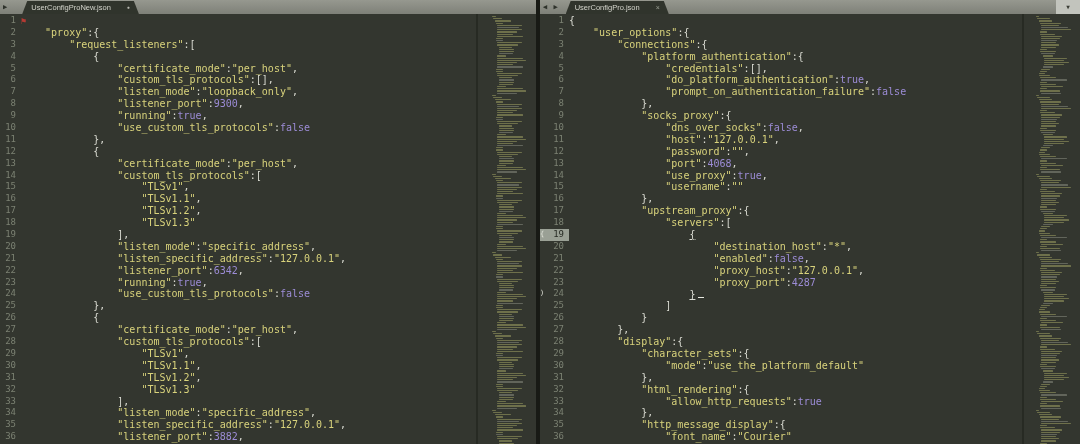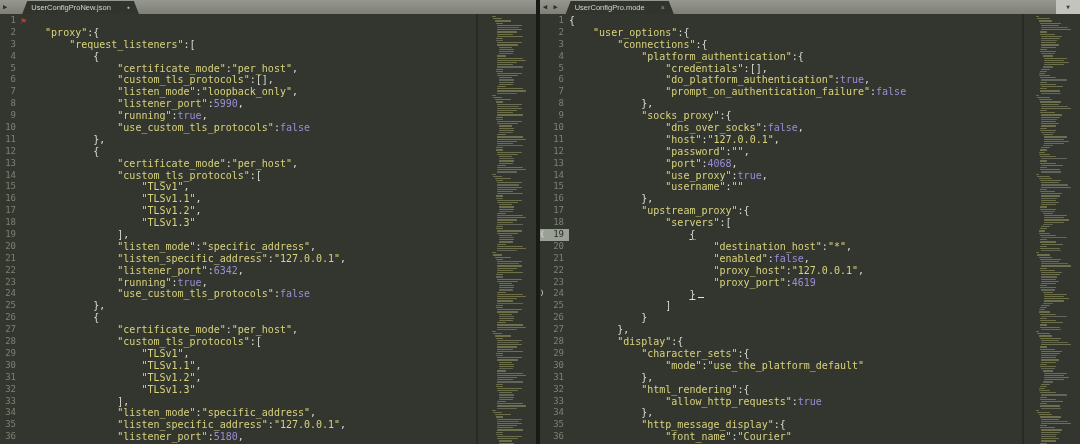--- a/index.html
+++ b/index.html
@@ -165,21 +165,21 @@
         </div>
       <div class="code" id="code-L">
         <div class="ruler" style="right:12px;"></div>
       <div class="line" style="padding-left: 0ch;"><span class="flag">⚑</span></div>
           <div class="line" style="padding-left: 4ch;"><span><span class="tk-s">"proxy"</span><span class="tk-p">:{</span></span></div>
           <div class="line" style="padding-left: 8ch;"><span><span class="tk-s">"request_listeners"</span><span class="tk-p">:[</span></span></div>
           <div class="line" style="padding-left: 12ch;"><span><span class="tk-p">{</span></span></div>
           <div class="line" style="padding-left: 16ch;"><span><span class="tk-s">"certificate_mode"</span><span class="tk-p">:</span><span class="tk-s">"per_host"</span><span class="tk-p">,</span></span></div>
           <div class="line" style="padding-left: 16ch;"><span><span class="tk-s">"custom_tls_protocols"</span><span class="tk-p">:[],</span></span></div>
           <div class="line" style="padding-left: 16ch;"><span><span class="tk-s">"listen_mode"</span><span class="tk-p">:</span><span class="tk-s">"loopback_only"</span><span class="tk-p">,</span></span></div>
-          <div class="line" style="padding-left: 16ch;"><span><span class="tk-s">"listener_port"</span><span class="tk-p">:</span><span class="tk-v">5990</span><span class="tk-p">,</span></span></div>
+          <div class="line" style="padding-left: 16ch;"><span><span class="tk-s">"listener_port"</span><span class="tk-p">:</span><span class="tk-v">9300</span><span class="tk-p">,</span></span></div>
           <div class="line" style="padding-left: 16ch;"><span><span class="tk-s">"running"</span><span class="tk-p">:</span><span class="tk-v">true</span><span class="tk-p">,</span></span></div>
           <div class="line" style="padding-left: 16ch;"><span><span class="tk-s">"use_custom_tls_protocols"</span><span class="tk-p">:</span><span class="tk-v">false</span></span></div>
           <div class="line" style="padding-left: 12ch;"><span><span class="tk-p">},</span></span></div>
           <div class="line" style="padding-left: 12ch;"><span><span class="tk-p">{</span></span></div>
           <div class="line" style="padding-left: 16ch;"><span><span class="tk-s">"certificate_mode"</span><span class="tk-p">:</span><span class="tk-s">"per_host"</span><span class="tk-p">,</span></span></div>
           <div class="line" style="padding-left: 16ch;"><span><span class="tk-s">"custom_tls_protocols"</span><span class="tk-p">:[</span></span></div>
           <div class="line" style="padding-left: 20ch;"><span><span class="tk-s">"TLSv1"</span><span class="tk-p">,</span></span></div>
           <div class="line" style="padding-left: 20ch;"><span><span class="tk-s">"TLSv1.1"</span><span class="tk-p">,</span></span></div>
           <div class="line" style="padding-left: 20ch;"><span><span class="tk-s">"TLSv1.2"</span><span class="tk-p">,</span></span></div>
           <div class="line" style="padding-left: 20ch;"><span><span class="tk-s">"TLSv1.3"</span></span></div>
@@ -193,21 +193,21 @@
           <div class="line" style="padding-left: 12ch;"><span><span class="tk-p">{</span></span></div>
           <div class="line" style="padding-left: 16ch;"><span><span class="tk-s">"certificate_mode"</span><span class="tk-p">:</span><span class="tk-s">"per_host"</span><span class="tk-p">,</span></span></div>
           <div class="line" style="padding-left: 16ch;"><span><span class="tk-s">"custom_tls_protocols"</span><span class="tk-p">:[</span></span></div>
           <div class="line" style="padding-left: 20ch;"><span><span class="tk-s">"TLSv1"</span><span class="tk-p">,</span></span></div>
           <div class="line" style="padding-left: 20ch;"><span><span class="tk-s">"TLSv1.1"</span><span class="tk-p">,</span></span></div>
           <div class="line" style="padding-left: 20ch;"><span><span class="tk-s">"TLSv1.2"</span><span class="tk-p">,</span></span></div>
           <div class="line" style="padding-left: 20ch;"><span><span class="tk-s">"TLSv1.3"</span></span></div>
           <div class="line" style="padding-left: 16ch;"><span><span class="tk-p">],</span></span></div>
           <div class="line" style="padding-left: 16ch;"><span><span class="tk-s">"listen_mode"</span><span class="tk-p">:</span><span class="tk-s">"specific_address"</span><span class="tk-p">,</span></span></div>
           <div class="line" style="padding-left: 16ch;"><span><span class="tk-s">"listen_specific_address"</span><span class="tk-p">:</span><span class="tk-s">"127.0.0.1"</span><span class="tk-p">,</span></span></div>
-          <div class="line" style="padding-left: 16ch;"><span><span class="tk-s">"listener_port"</span><span class="tk-p">:</span><span class="tk-v">5180</span><span class="tk-p">,</span></span></div>
+          <div class="line" style="padding-left: 16ch;"><span><span class="tk-s">"listener_port"</span><span class="tk-p">:</span><span class="tk-v">3882</span><span class="tk-p">,</span></span></div>
         </div>
       <div class="minimap" id="map-L">
           <div class="mbar" style="width: 4px; margin-left: 2px;"></div>
           <div class="mbar" style="width: 8.45px; margin-left: 3.3px;"></div>
           <div class="mbar" style="width: 16.55px; margin-left: 4.6px;"></div>
           <div class="mbar" style="width: 7.05px; margin-left: 5.9px;"></div>
           <div class="mbar" style="width: 24.5px; margin-left: 7.2px;"></div>
           <div class="mbar" style="width: 22.3px; margin-left: 7.2px; background: rgb(110, 114, 102);"></div>
           <div class="mbar" style="width: 24.5px; margin-left: 7.2px;"></div>
           <div class="mbar" style="width: 19.55px; margin-left: 7.2px;"></div>
@@ -402,21 +402,21 @@
         </div>
     </div>
   </div>
 
   <div class="pane-divider"></div>
 
   <div class="pane right">
     <div class="tabbar">
       <span class="nav-arrows">◀ ▶</span>
       <div class="tab" style="margin-left:4px;">
-        <span>UserConfigPro.mode</span>
+        <span>UserConfigPro.json</span>
         <span class="tab-close">×</span>
       </div>
       <div class="overflow-btn">▼</div>
     </div>
     <div class="editor">
       <div class="gutter" id="gutter-R">
           <div class="grow">
             <span class="mark"></span>
             <span class="num">1</span>
           </div>
@@ -578,21 +578,21 @@
           <div class="line" style="padding-left: 16ch;"><span><span class="tk-s">"port"</span><span class="tk-p">:</span><span class="tk-v">4068</span><span class="tk-p">,</span></span></div>
           <div class="line" style="padding-left: 16ch;"><span><span class="tk-s">"use_proxy"</span><span class="tk-p">:</span><span class="tk-v">true</span><span class="tk-p">,</span></span></div>
           <div class="line" style="padding-left: 16ch;"><span><span class="tk-s">"username"</span><span class="tk-p">:</span><span class="tk-s">""</span></span></div>
           <div class="line" style="padding-left: 12ch;"><span><span class="tk-p">},</span></span></div>
           <div class="line" style="padding-left: 12ch;"><span><span class="tk-s">"upstream_proxy"</span><span class="tk-p">:{</span></span></div>
           <div class="line" style="padding-left: 16ch;"><span><span class="tk-s">"servers"</span><span class="tk-p">:[</span></span></div>
           <div class="line" style="padding-left: 20ch;"><span class="u"><span class="tk-p">{</span></span></div>
           <div class="line" style="padding-left: 24ch;"><span><span class="tk-s">"destination_host"</span><span class="tk-p">:</span><span class="tk-s">"*"</span><span class="tk-p">,</span></span></div>
           <div class="line" style="padding-left: 24ch;"><span><span class="tk-s">"enabled"</span><span class="tk-p">:</span><span class="tk-v">false</span><span class="tk-p">,</span></span></div>
           <div class="line" style="padding-left: 24ch;"><span><span class="tk-s">"proxy_host"</span><span class="tk-p">:</span><span class="tk-s">"127.0.0.1"</span><span class="tk-p">,</span></span></div>
-          <div class="line" style="padding-left: 24ch;"><span><span class="tk-s">"proxy_port"</span><span class="tk-p">:</span><span class="tk-v">4619</span></span></div>
+          <div class="line" style="padding-left: 24ch;"><span><span class="tk-s">"proxy_port"</span><span class="tk-p">:</span><span class="tk-v">4287</span></span></div>
           <div class="line" style="padding-left: 20ch;"><span class="u"><span class="tk-p">}</span></span><span class="cur"></span></div>
           <div class="line" style="padding-left: 16ch;"><span><span class="tk-p">]</span></span></div>
           <div class="line" style="padding-left: 12ch;"><span><span class="tk-p">}</span></span></div>
           <div class="line" style="padding-left: 8ch;"><span><span class="tk-p">},</span></span></div>
           <div class="line" style="padding-left: 8ch;"><span><span class="tk-s">"display"</span><span class="tk-p">:{</span></span></div>
           <div class="line" style="padding-left: 12ch;"><span><span class="tk-s">"character_sets"</span><span class="tk-p">:{</span></span></div>
           <div class="line" style="padding-left: 16ch;"><span><span class="tk-s">"mode"</span><span class="tk-p">:</span><span class="tk-s">"use_the_platform_default"</span></span></div>
           <div class="line" style="padding-left: 12ch;"><span><span class="tk-p">},</span></span></div>
           <div class="line" style="padding-left: 12ch;"><span><span class="tk-s">"html_rendering"</span><span class="tk-p">:{</span></span></div>
           <div class="line" style="padding-left: 16ch;"><span><span class="tk-s">"allow_http_requests"</span><span class="tk-p">:</span><span class="tk-v">true</span></span></div>

